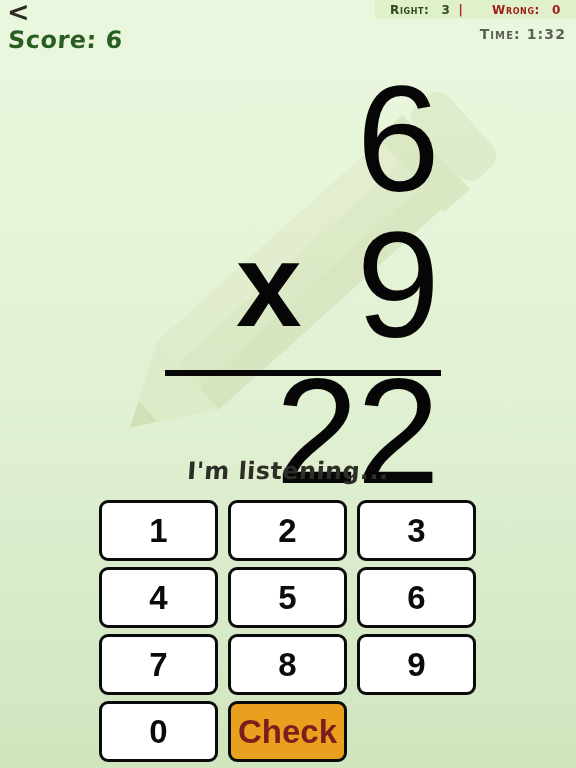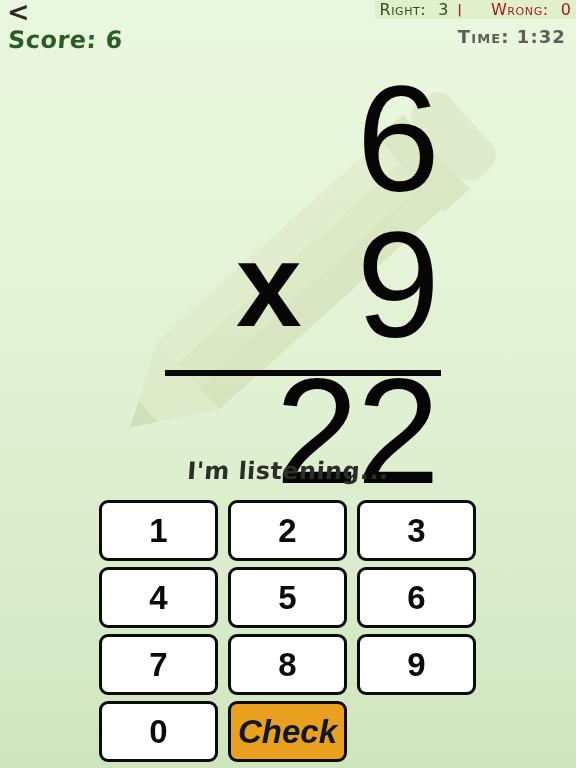--- a/index.html
+++ b/index.html
@@ -47,22 +47,22 @@
     width: 201px;
     height: 19px;
     background: #dff0cb;
     display: flex;
     align-items: center;
     justify-content: center;
     gap: 0px;
   }
   .stat {
     font-family: "DejaVu Sans", sans-serif;
-    font-size: 16px;
-    font-weight: normal;
+    font-size: 12px;
+    font-weight: bold;
     font-variant: small-caps;
     letter-spacing: 0.6px;
     white-space: nowrap;
   }
   .stat-right { color: #2d4a20; padding-right: 8px; }
   .stat-wrong { color: #9e1b16; padding-left: 8px; margin-left: 21px; }
   .stat-sep {
     color: #b02a20;
     font-weight: bold;
     font-size: 13px;
@@ -94,21 +94,21 @@
     letter-spacing: 0.5px;
     transform: skewX(-4deg);
     white-space: nowrap;
   }
 
   #timer {
     position: absolute;
     right: 10px;
     top: 26px;
     font-family: "DejaVu Sans", sans-serif;
-    font-size: 18px;
+    font-size: 14px;
     font-weight: bold;
     font-variant: small-caps;
     letter-spacing: 1.1px;
     color: #5b5f54;
     white-space: nowrap;
   }
 
   
   #problem {
     position: absolute;
@@ -192,22 +192,21 @@
     cursor: pointer;
     user-select: none;
     box-sizing: border-box;
   }
   .key.clear {
     background: #7f7f7f;
     color: #ffffff;
   }
   .key.check {
     background: #e8a01e;
-    color: #0f172a;
-    font-style: italic;
+    color: #7f1d1d;
   }
 </style>
 </head>
 <body>
 
 <div id="screen">
 
   <svg id="watermark" viewBox="0 0 576 420" xmlns="http://www.w3.org/2000/svg">
     <g transform="rotate(-42 288 210)" opacity="0.55">
 

